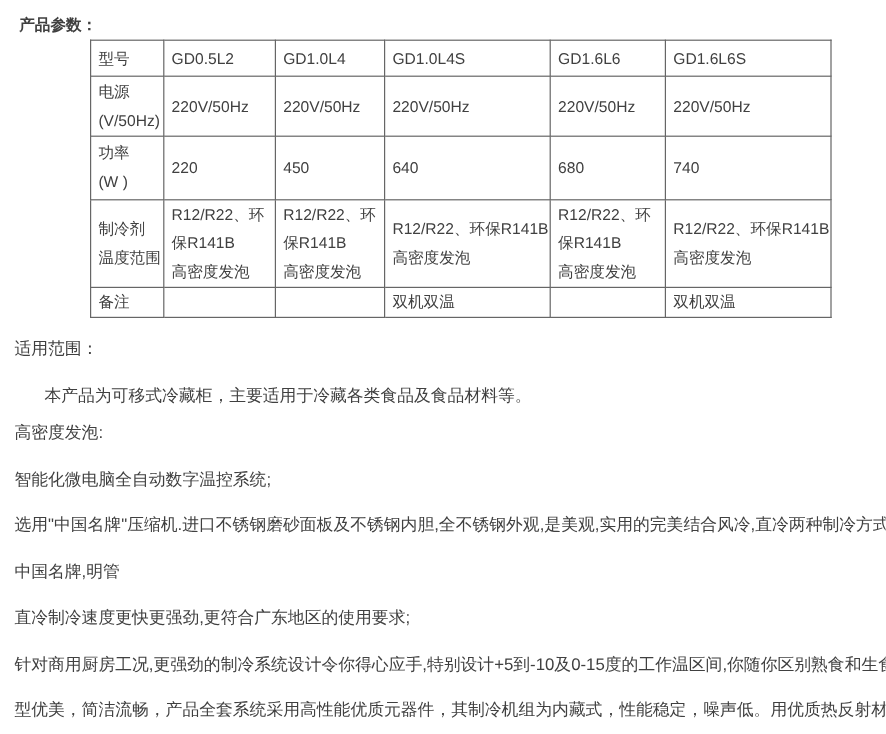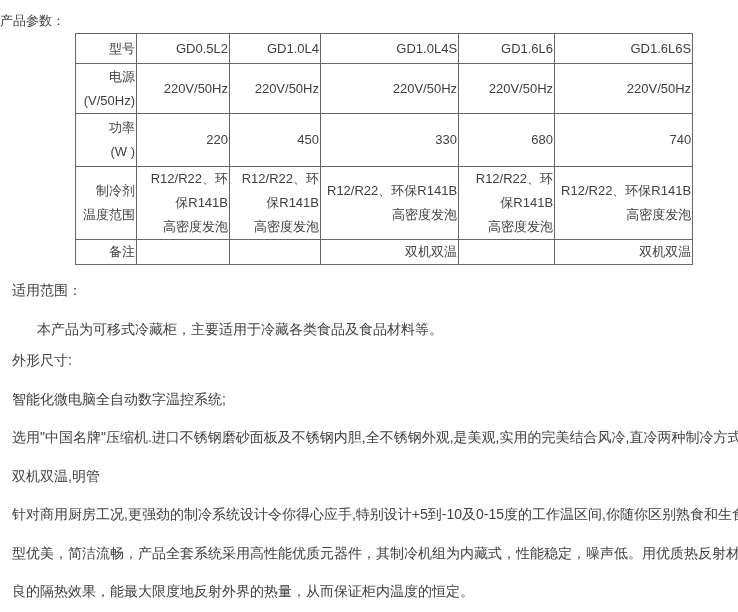--- a/index.html
+++ b/index.html
@@ -9,37 +9,37 @@
   }
   body {
     width: 738px;
     height: 612px;
     overflow: hidden;
     font-family: "Liberation Sans", sans-serif;
     color: #404040;
   }
   .page-title {
     padding-top: 13px;
-    margin-left: 0;
+    margin-left: 16px;
     font-size: 13px;
     line-height: 16px;
+    font-weight: bold;
   }
   table.spec-table {
     border-collapse: collapse;
     table-layout: fixed;
     margin-left: 75px;
     margin-top: 4px;
   }
   table.spec-table td {
     border: 1px solid #666666;
     font-size: 13px;
     vertical-align: middle;
     padding: 0 1px 0 6px;
     overflow: hidden;
-    text-align: right;
   }
   table.spec-table td div {
     line-height: 24px;
     white-space: nowrap;
   }
   .desc {
     margin-left: 12px;
     margin-top: 11px;
     font-size: 14px;
   }
@@ -118,21 +118,21 @@
             <div>功率</div>
             <div>(W )</div>
           </td>
           <td>
             <div>220</div>
           </td>
           <td>
             <div>450</div>
           </td>
           <td>
-            <div>330</div>
+            <div>640</div>
           </td>
           <td>
             <div>680</div>
           </td>
           <td>
             <div>740</div>
           </td>
         </tr>
         <tr style="height: 73px; margin-left: 48px;">
           <td>
@@ -182,22 +182,23 @@
           <td>
             <div>双机双温</div>
           </td>
         </tr>
       </tbody>
   </table>
 
   <div class="desc" id="desc">
       <div class="line">适用范围：</div>
       <div class="line indent">本产品为可移式冷藏柜，主要适用于冷藏各类食品及食品材料等。</div>
-      <div class="line gap">外形尺寸:</div>
+      <div class="line gap">高密度发泡:</div>
       <div class="line">智能化微电脑全自动数字温控系统;</div>
       <div class="line">选用"中国名牌"压缩机.进口不锈钢磨砂面板及不锈钢内胆,全不锈钢外观,是美观,实用的完美结合风冷,直冷两种制冷方式实用不同使用要求,</div>
-      <div class="line">双机双温,明管</div>
+      <div class="line">中国名牌,明管</div>
+      <div class="line">直冷制冷速度更快更强劲,更符合广东地区的使用要求;</div>
       <div class="line">针对商用厨房工况,更强劲的制冷系统设计令你得心应手,特别设计+5到-10及0-15度的工作温区间,你随你区别熟食和生食的不同存放.外观造</div>
       <div class="line">型优美，简洁流畅，产品全套系统采用高性能优质元器件，其制冷机组为内藏式，性能稳定，噪声低。用优质热反射材料做的门体具有优</div>
       <div class="line">良的隔热效果，能最大限度地反射外界的热量，从而保证柜内温度的恒定。</div>
     </div>
 
 </div>
 
 </body></html>

